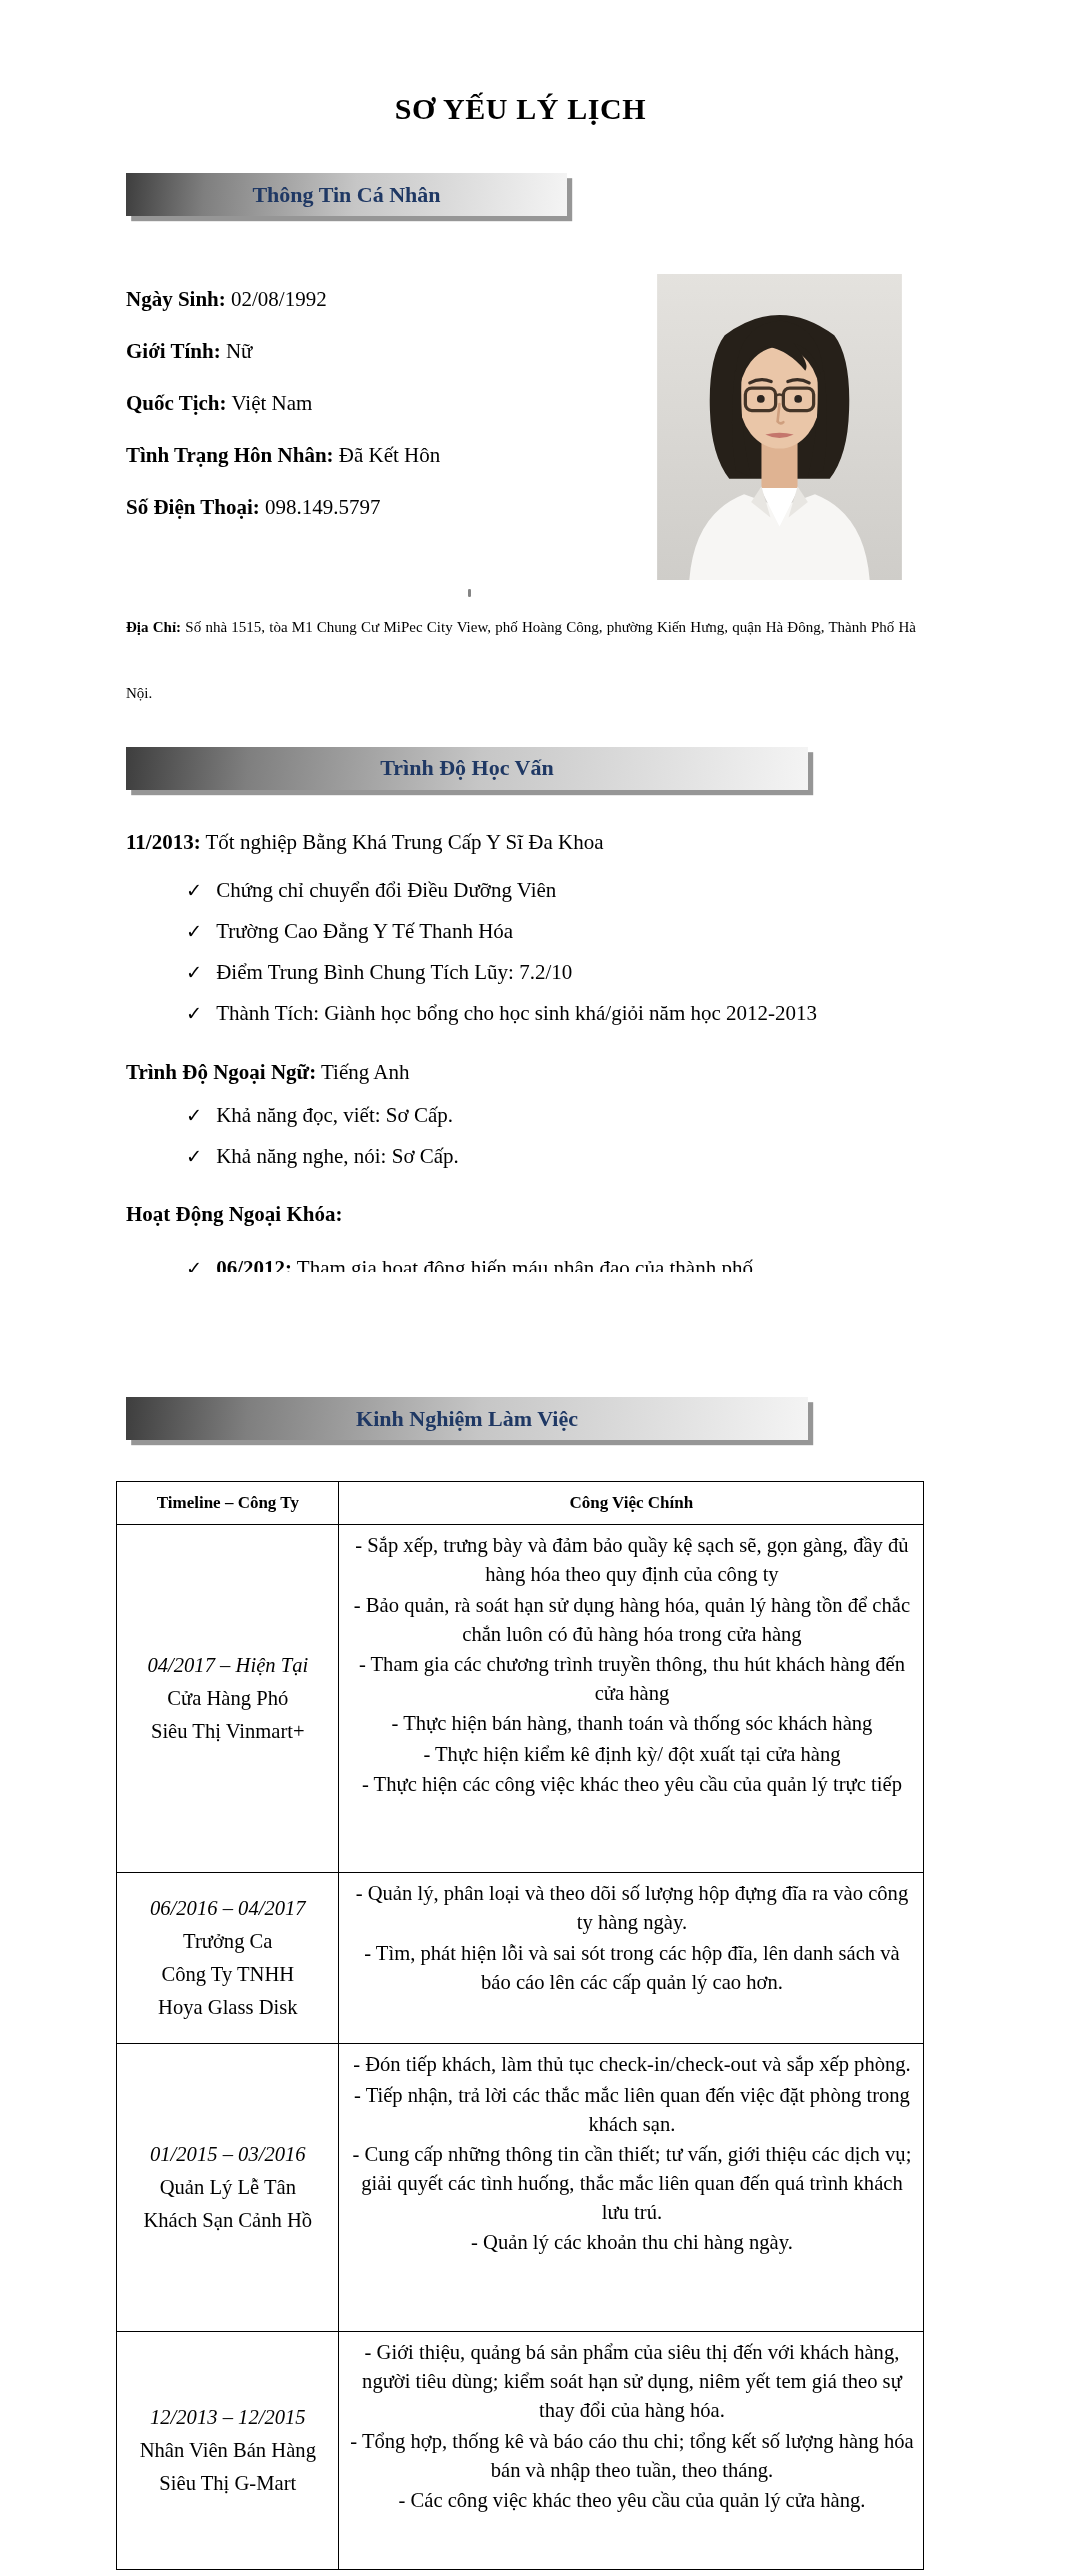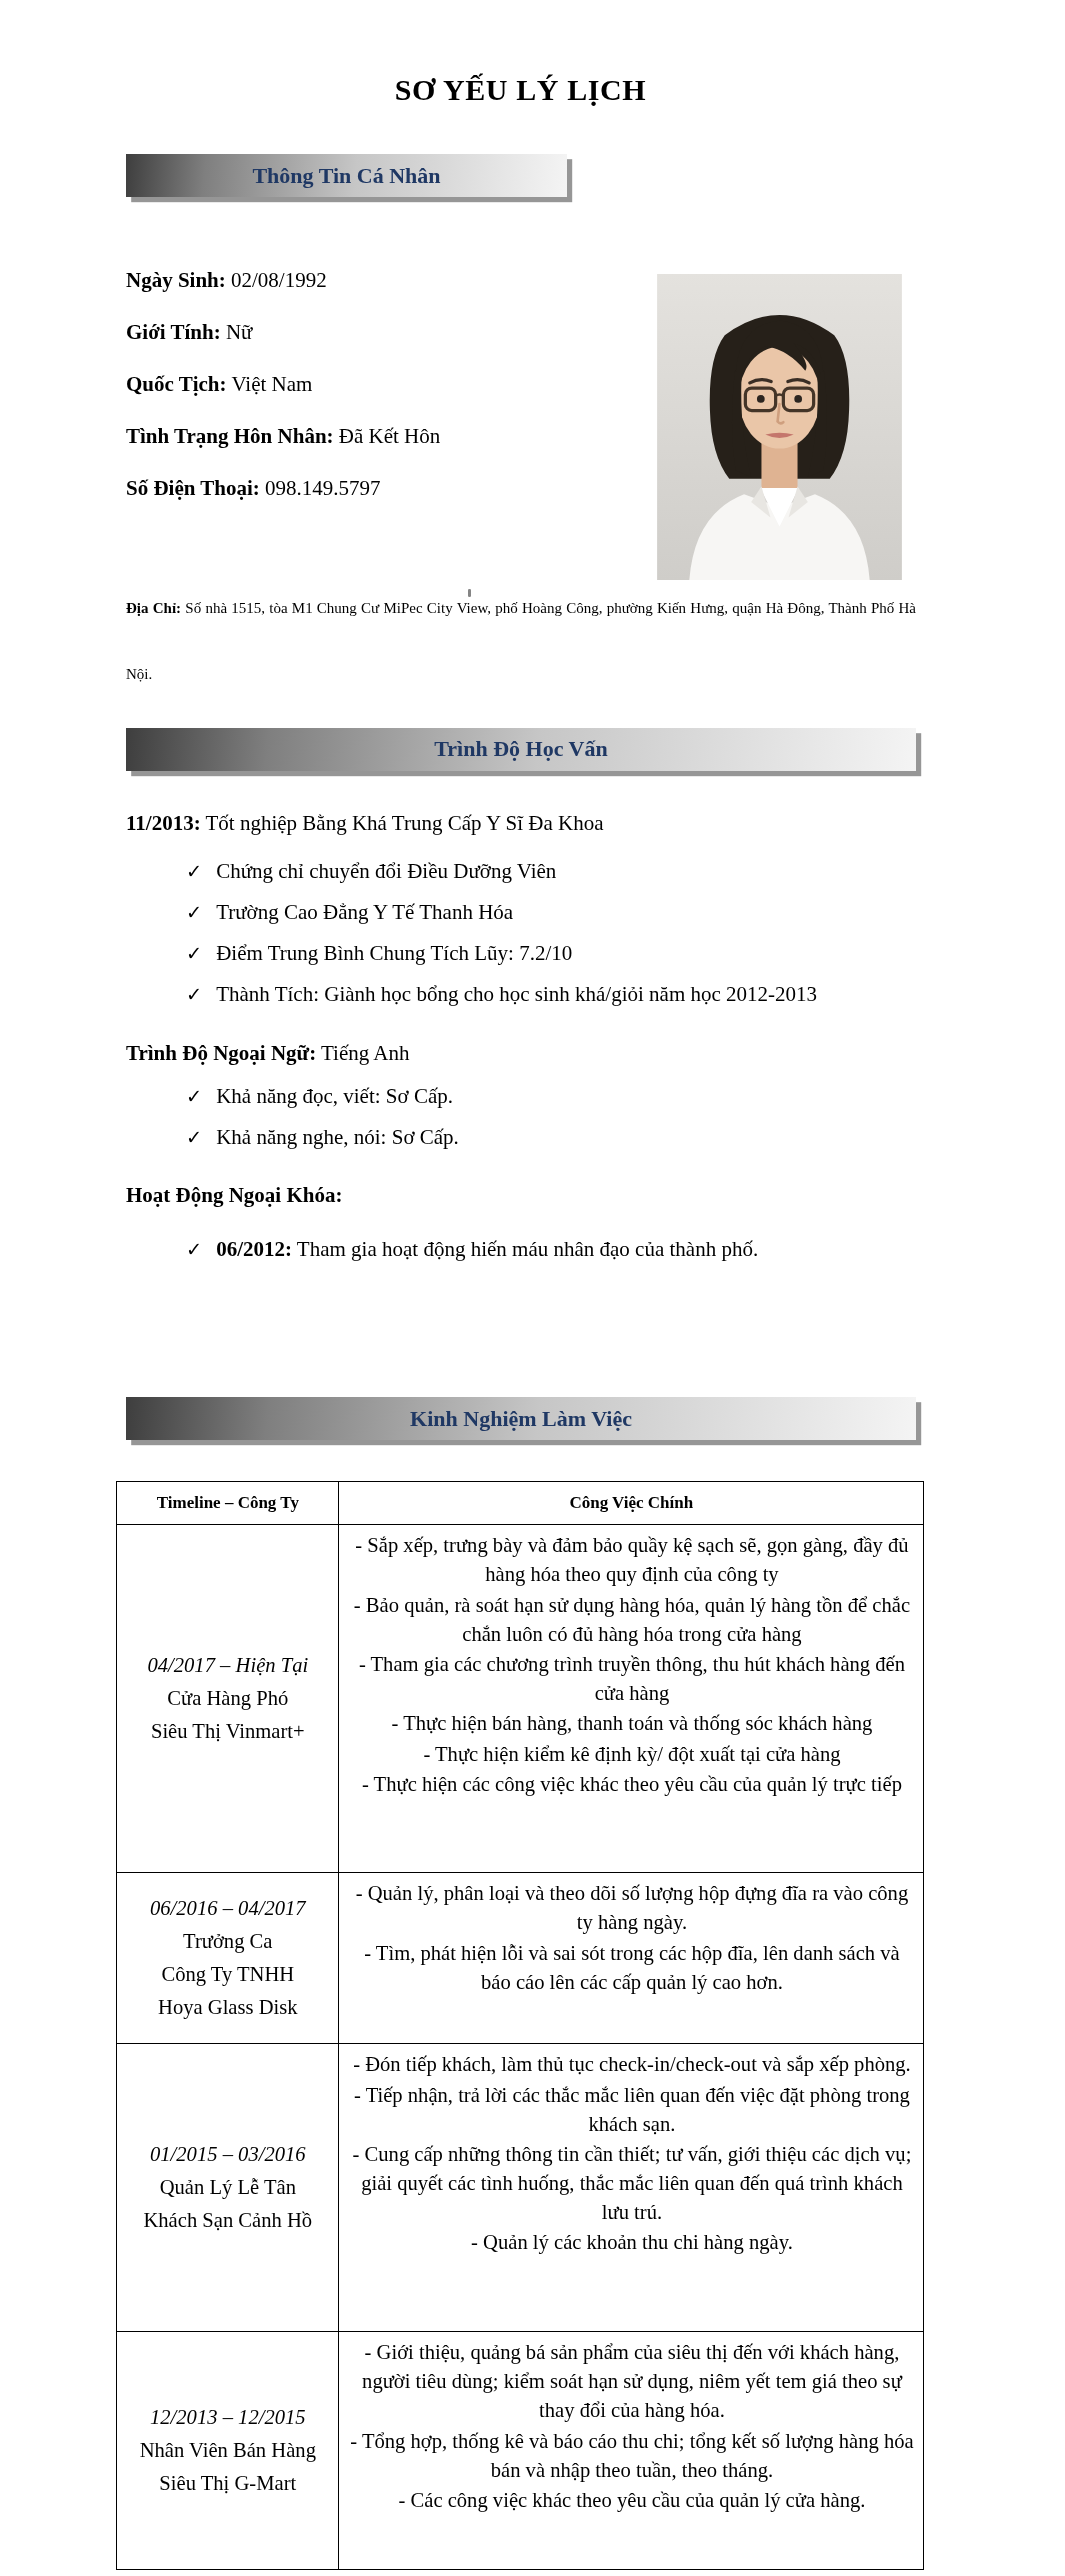--- a/index.html
+++ b/index.html
@@ -3,36 +3,36 @@
 <meta charset="utf-8">
 <style>
   * { margin:0; padding:0; box-sizing:border-box; }
   html,body { background:#ffffff; }
   body {
     width:1065px; height:2576px; overflow:hidden;
     font-family:"Liberation Serif","DejaVu Serif",serif;
     color:#000;
   }
   .page { position:relative; padding:0 150px 0 126px; }
-  .page1 { height:1272px; overflow:hidden; padding-top:72px; }
+  .page1 { height:1272px; overflow:hidden; padding-top:91px; }
   .page-gap { height:125px; }
 
   .doc-title {
     text-align:center; font-size:30px; font-weight:bold;
     letter-spacing:0.6px; line-height:35px;
   }
 
   .bar {
     height:43px; display:flex; align-items:center; justify-content:center;
     background:linear-gradient(95deg,#3e3e3e 0%,#7f7f7f 18%,#c6c6c6 52%,#f4f4f4 100%);
     box-shadow:5.2px 5.2px 0 #969696;
     color:#1f3864; font-weight:bold; font-size:22px;
   }
   .bar-personal { width:441px; margin-top:47px; }
-  .bar-full { width:790px; }
+  .bar-full { width:682px; }
   .bar-edu { margin-top:20.6px; }
 
   .fields { margin-top:70px; font-size:21px; }
   .field-line { line-height:26px; margin-bottom:26px; white-space:nowrap; }
   .lbl { font-weight:bold; }
 
   .photo {
     position:absolute; left:657px; top:274px; width:245px; height:306px;
     overflow:hidden;
   }

